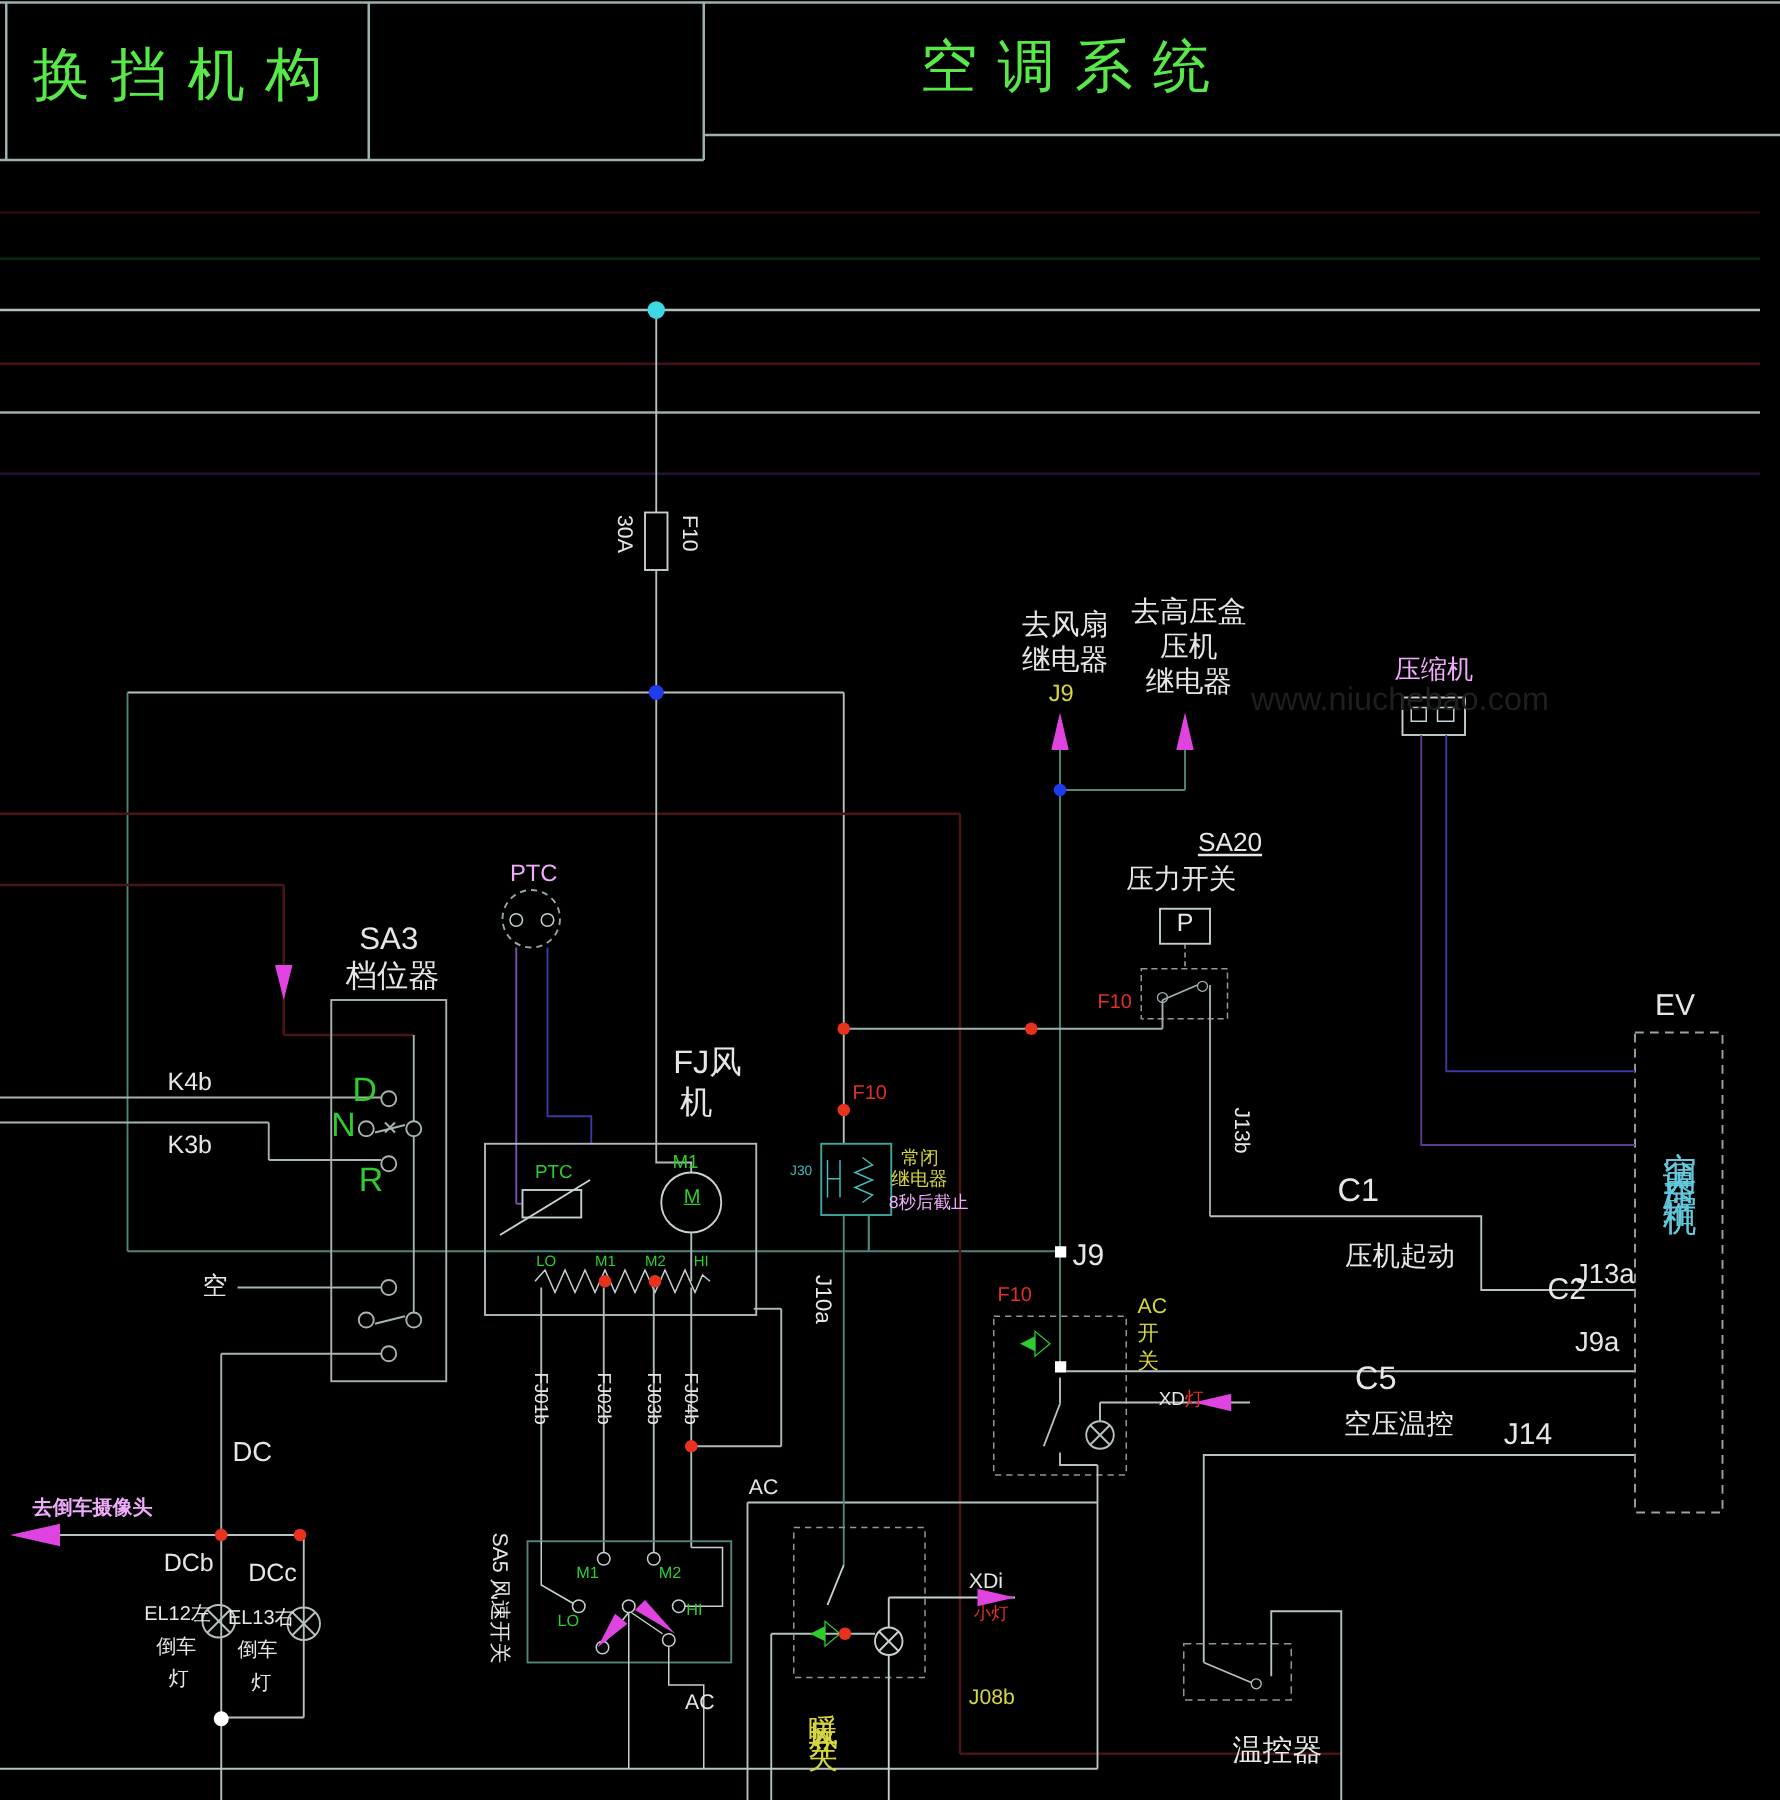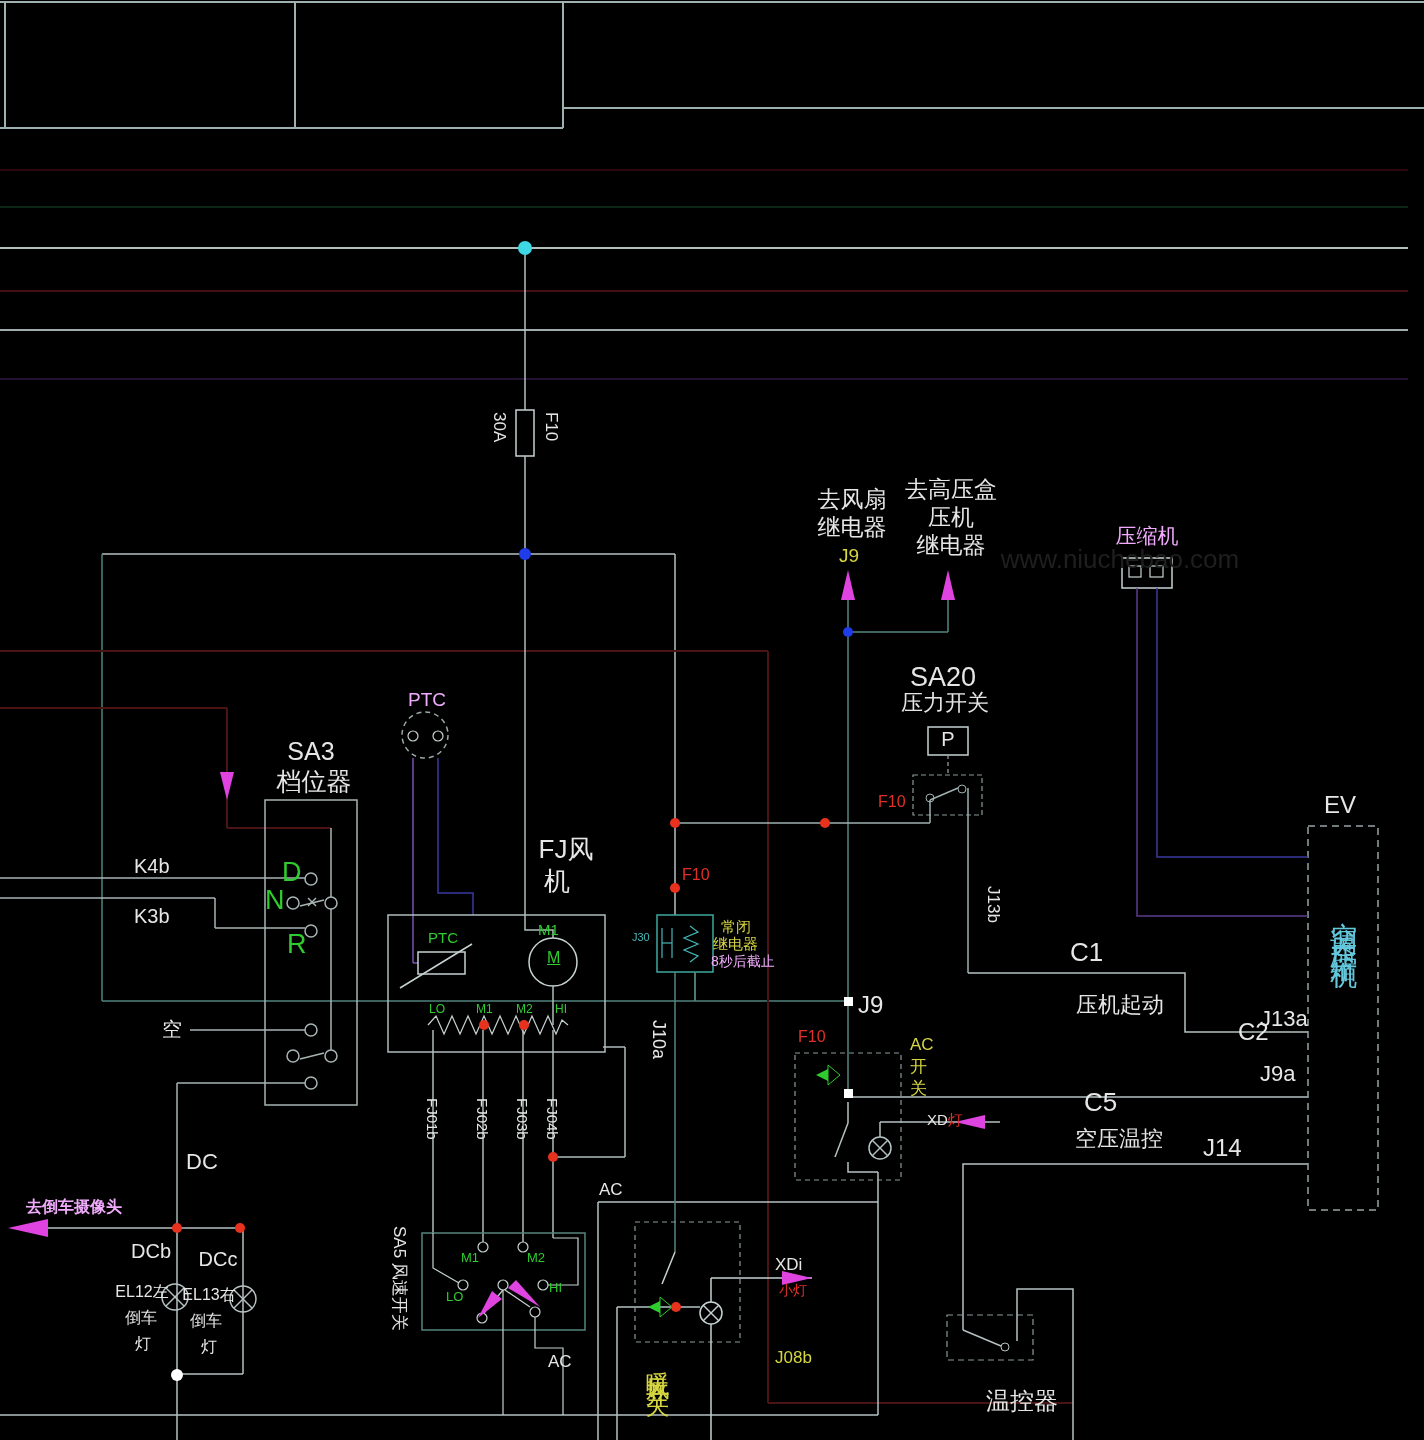--- a/index.html
+++ b/index.html
@@ -276,36 +276,38 @@
     <circle cx="553" cy="1157" r="5" fill="#e8321e"></circle>
     <circle cx="676" cy="1307" r="5" fill="#e8321e"></circle>
     <circle cx="177" cy="1228" r="5" fill="#e8321e"></circle>
     <circle cx="240" cy="1228" r="5" fill="#e8321e"></circle>
     <circle cx="177" cy="1375" r="6" fill="#ffffff"></circle>
     <rect x="844" y="997" width="9" height="9" fill="#ffffff"></rect>
     <rect x="844" y="1089" width="9" height="9" fill="#ffffff"></rect>
   </g>
 </svg>
 
+<div class="lbl hdr c" style="left:150px;top:34px;">换挡机构</div>
+<div class="lbl hdr c" style="left:860px;top:28px;">空调系统</div>
 
 <div class="lbl c" style="left:1120px;top:545px;font-size:26px;color:#1f1f1f;">www.niuchebao.com</div>
 
 <div class="lbl rot" style="left:508px;top:412px;font-size:17px;">30A</div>
 <div class="lbl rot" style="left:560px;top:412px;font-size:17px;">F10</div>
 
 <div class="lbl c" style="left:852px;top:487px;font-size:23px;">去风扇</div>
 <div class="lbl c" style="left:852px;top:515px;font-size:23px;">继电器</div>
 <div class="lbl ylw c" style="left:849px;top:546px;font-size:19px;">J9</div>
 <div class="lbl c" style="left:951px;top:477px;font-size:23px;">去高压盒</div>
 <div class="lbl c" style="left:951px;top:505px;font-size:23px;">压机</div>
 <div class="lbl c" style="left:951px;top:533px;font-size:23px;">继电器</div>
 
 <div class="lbl mag c" style="left:1147px;top:524px;font-size:21px;">压缩机</div>
 
-<div class="lbl c" style="left:943px;top:663px;font-size:27px;">SA20</div>
+<div class="lbl c" style="left:984px;top:663px;font-size:21px;text-decoration:underline;">SA20</div>
 <div class="lbl c" style="left:945px;top:691px;font-size:22px;">压力开关</div>
 <div class="lbl c" style="left:948px;top:728px;font-size:20px;">P</div>
 <div class="lbl red" style="left:878px;top:793px;font-size:16px;">F10</div>
 <div class="lbl rot" style="left:1002px;top:886px;font-size:17px;">J13b</div>
 
 <div class="lbl c" style="left:311px;top:738px;font-size:25px;">SA3</div>
 <div class="lbl c" style="left:314px;top:768px;font-size:25px;">档位器</div>
 <div class="lbl grn" style="left:282px;top:858px;font-size:27px;">D</div>
 <div class="lbl grn" style="left:265px;top:886px;font-size:27px;">N</div>
 <div class="lbl grn" style="left:287px;top:930px;font-size:27px;">R</div>

